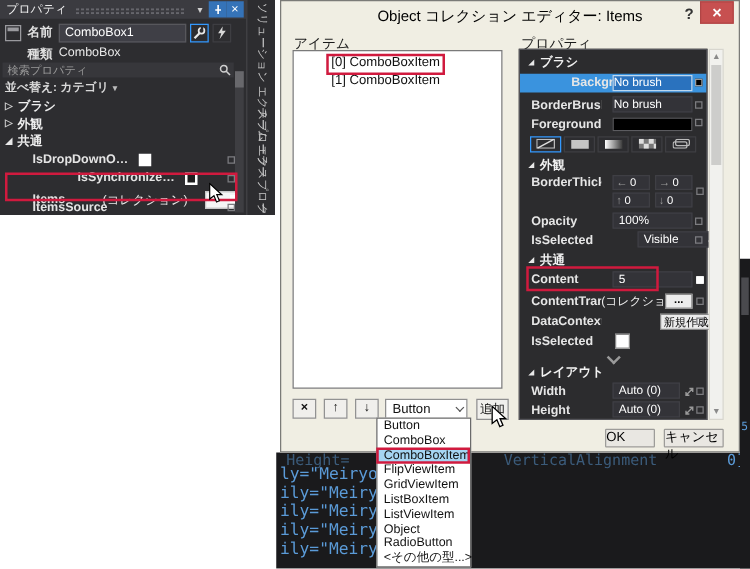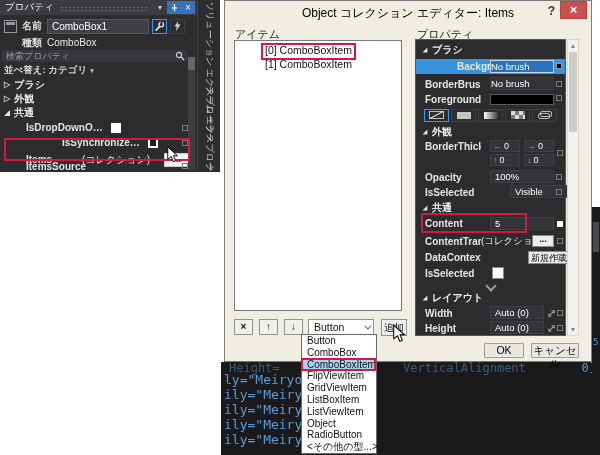--- a/index.html
+++ b/index.html
@@ -86,21 +86,21 @@
   .lscroll { position:absolute; left:342px; top:38px; width:12px; height:297px; background:#f1f1ee; border:1px solid #d8d6ce; }
   .lscroll .ar { position:absolute; left:0; right:0; text-align:center; color:#8a8a8a; font-size:7px; }
   .lscroll .thumb { position:absolute; left:1px; right:1px; top:12px; height:80px; background:#cdcdcb; }
 
   .sqbtn { position:absolute; width:19px; height:16px; background:#f0efec; border:1px solid #929292; font-size:10px; color:#111; text-align:center; line-height:14px; font-weight:bold; }
   .combo { position:absolute; left:83px; top:318px; width:66px; height:17px; background:#fff; border:1px solid #8f8f8f; font-size:10.5px; color:#111; line-height:15px; padding-left:5px; }
   .combo .ca { position:absolute; right:4px; top:5px; width:5px; height:5px; border-right:1.5px solid #555; border-bottom:1.5px solid #555; transform:rotate(45deg) translateY(-2px); }
   .addbtn { position:absolute; left:156px; top:318px; width:26px; height:17px; background:#f0efec; border:1px solid #8f8f8f; font-size:10px; color:#111; text-align:center; line-height:15px; }
   .okbtn { position:absolute; left:259px; top:342px; width:40px; height:15px; }
   .cancelbtn { position:absolute; left:306px; top:342px; width:48px; height:15px; }
-  .winbtn { background:#e9e7e2; border:1px solid #9d9c99; font-size:10.5px; color:#000; text-align:center; line-height:13px; border-radius:1px; }
+  .winbtn { background:#e9e7e2; border:1px solid #9d9c99; font-size:10.5px; color:#000; text-align:left; line-height:13px; border-radius:1px; }
 
   
   .dropdown { position:absolute; left:301px; top:334px; width:76px; height:120px; background:#fff; border:1px solid #6a6a6a; z-index:40; }
   .dd-item { position:relative; height:11.8px; font-size:10px; color:#111; padding-left:5px; line-height:11.8px; white-space:nowrap; }
   .dd-item.sel { background:#a5d5f2; }
 
   .cursor { position:absolute; z-index:60; pointer-events:none; }
 </style>
 </head>
 <body>

